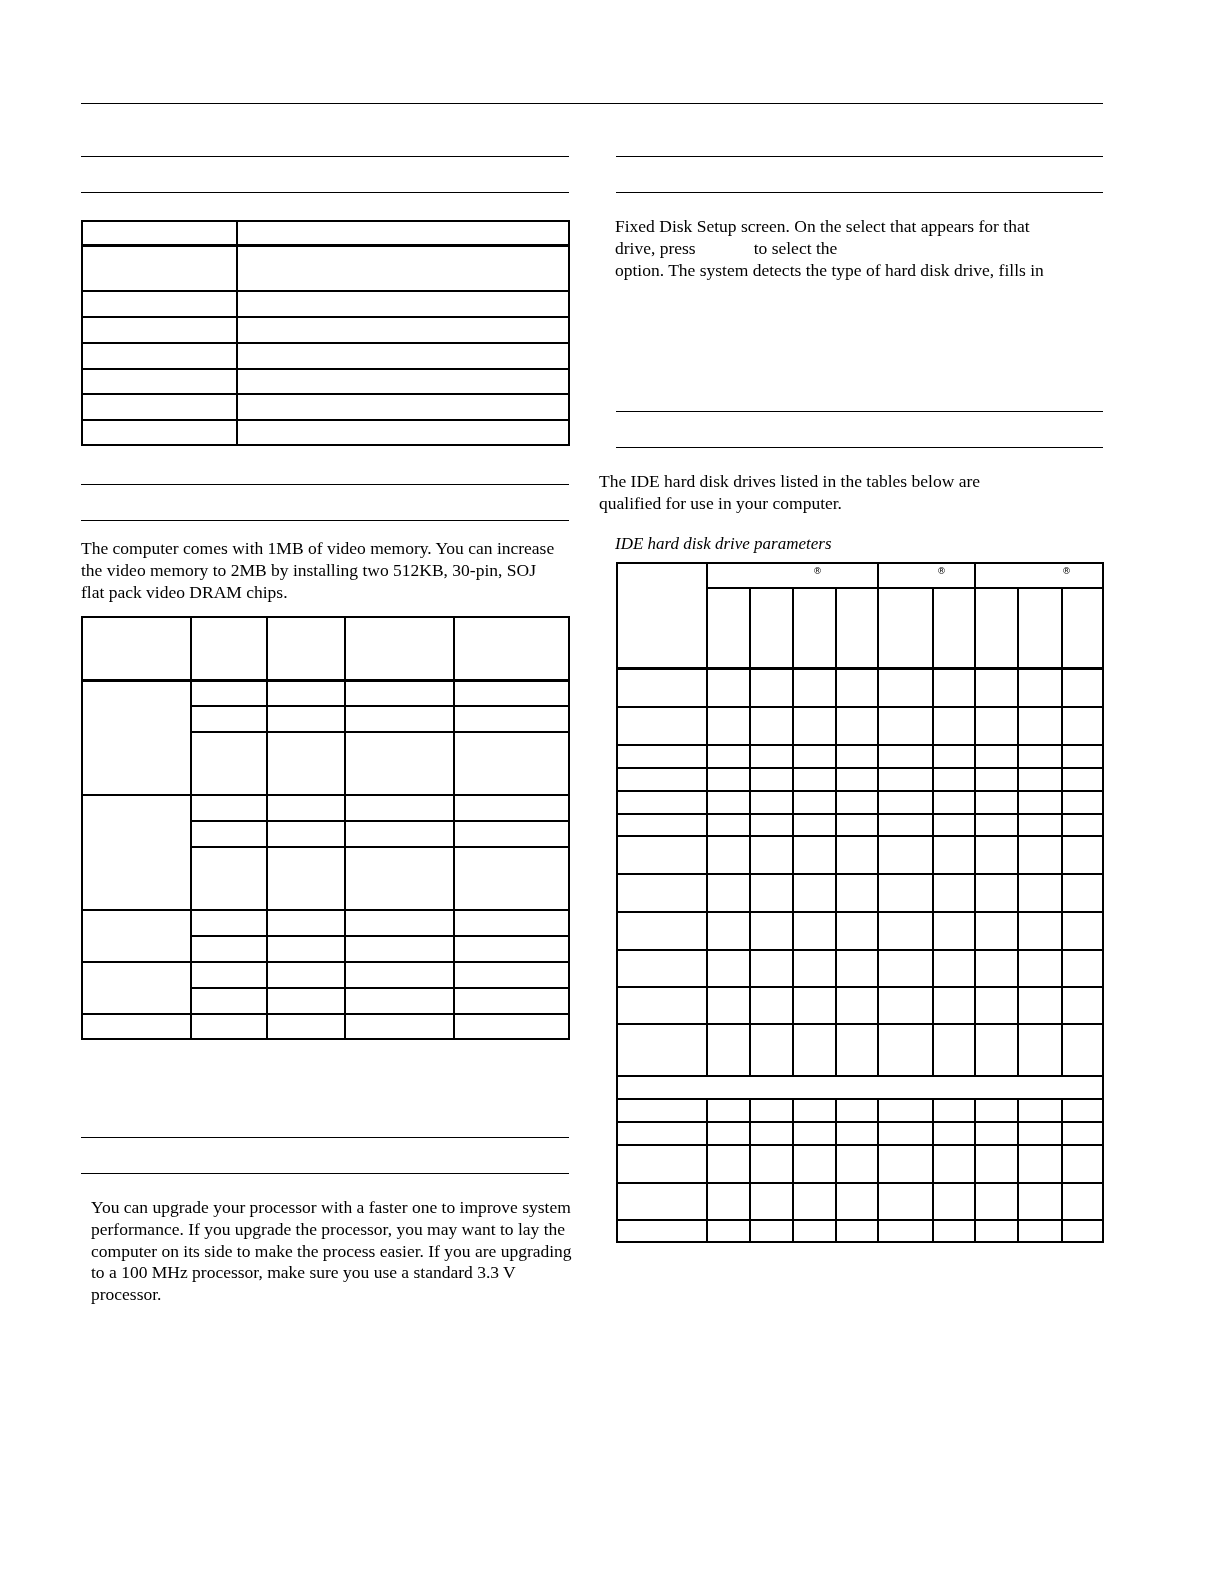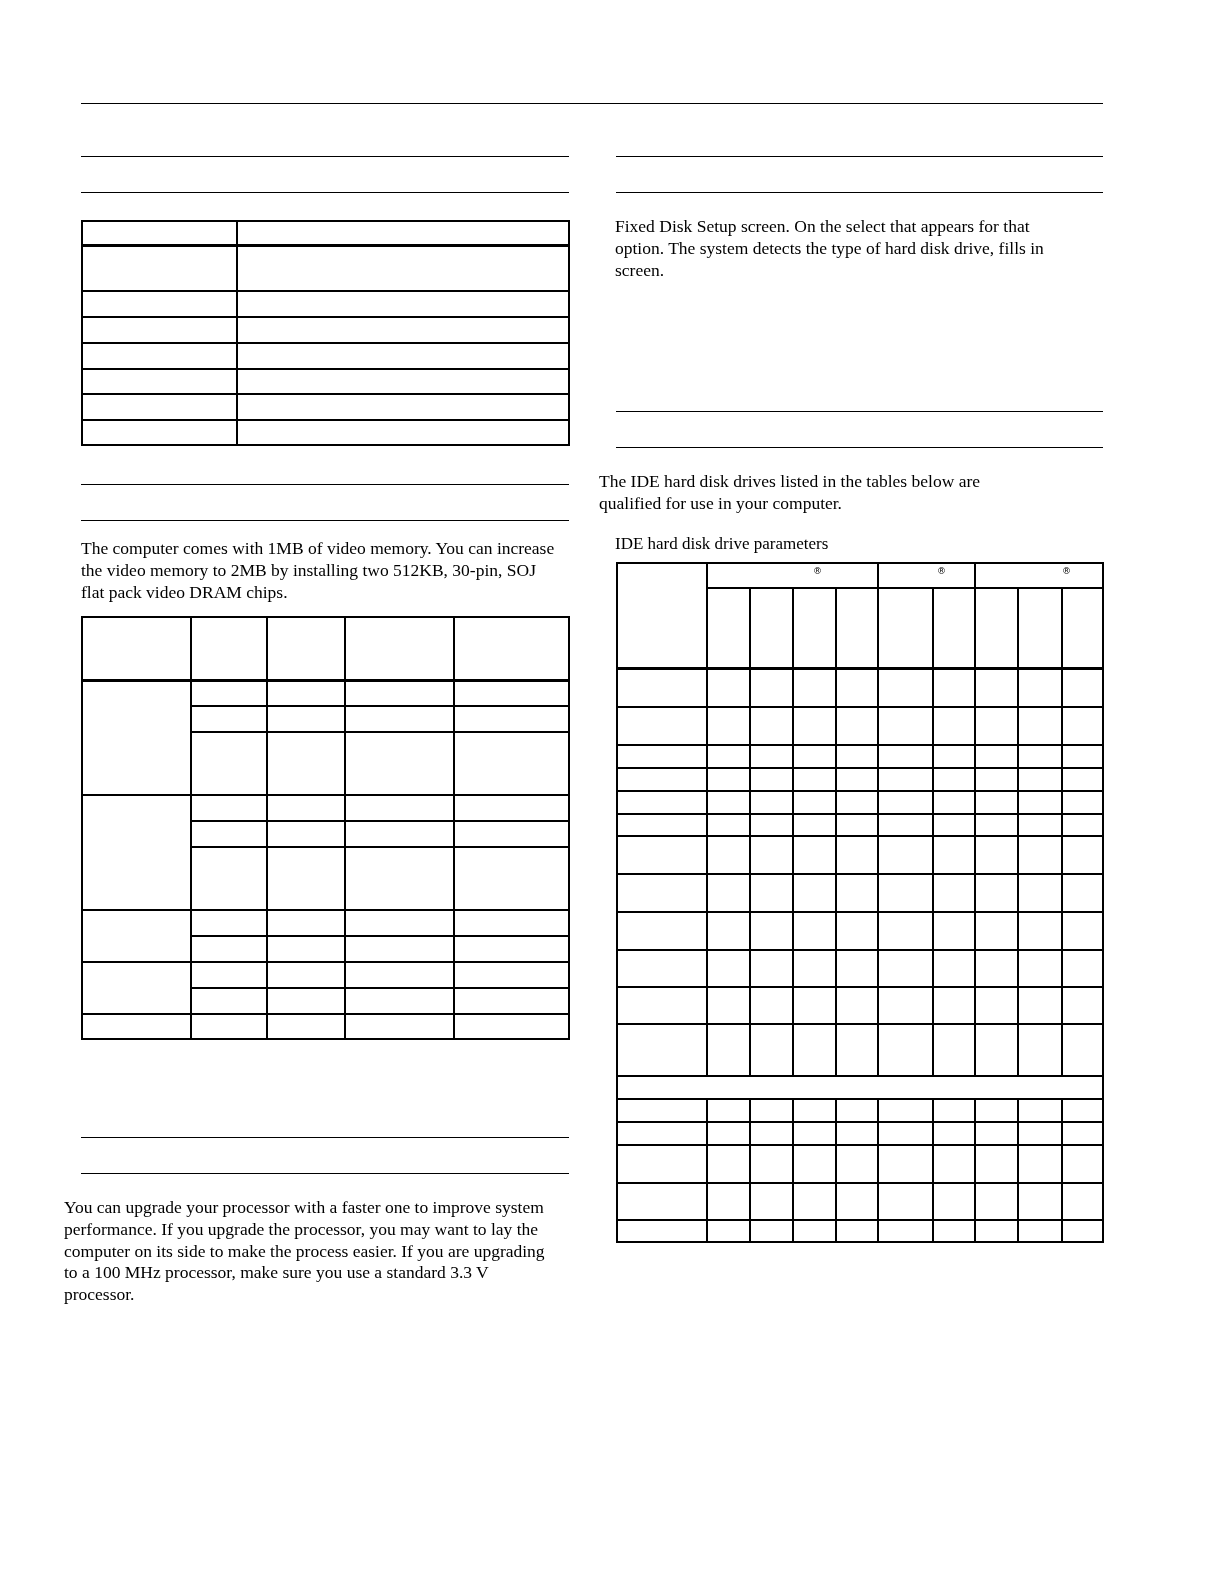--- a/index.html
+++ b/index.html
@@ -1,20 +1,20 @@
 <!DOCTYPE html>
 <html><head>
 <meta charset="utf-8">
 <style>
   html, body { margin: 0; padding: 0; background: #ffffff; }
   body { width: 1222px; height: 1584px; position: relative; overflow: hidden;
          font-family: "Liberation Serif", "DejaVu Serif", serif; color: #000; }
   .rule { position: absolute; height: 0; border-top: 1.5px solid #000; }
   .para { position: absolute; font-size: 17.5px; line-height: 21.8px; margin: 0; }
-  .caption { position: absolute; font-size: 17px; margin: 0; }
+  .caption { position: absolute; font-size: 17px; font-style: italic; margin: 0; }
   .grid { position: absolute; }
   .grid .ln { position: absolute; background: #000; }
   .grid .h { height: 1.5px; }
   .grid .v { width: 1.5px; }
   .grid .thick { height: 3px; }
   .reg { position: absolute; font-size: 9px; line-height: 9px; font-family: "DejaVu Sans", sans-serif; }
   .blank { display: inline-block; width: 58px; }
 </style>
 </head>
 <body>
@@ -68,29 +68,31 @@
   <div class="ln v" style="left:109px; top:0; height:424px;"></div>
   <div class="ln v" style="left:185px; top:0; height:424px;"></div>
   <div class="ln v" style="left:263px; top:0; height:424px;"></div>
   <div class="ln v" style="left:372px; top:0; height:424px;"></div>
   <div class="ln v" style="left:487px; top:0; height:424px;"></div>
 </div>
 
 <div class="rule" style="left:81px; top:1137px; width:488px;"></div>
 <div class="rule" style="left:81px; top:1173px; width:488px;"></div>
 
-<p class="para" style="left:64px; top:1197px; width:486px;">You can upgrade your processor with a faster one to improve system performance. If you upgrade the processor, you may want to lay the computer on its side to make the process easier. If you are upgrading to a 100 MHz processor, make sure you use a standard 3.3 V processor.</p>
+<p class="para" style="left:91px; top:1197px; width:486px;">You can upgrade your processor with a faster one to improve system performance. If you upgrade the processor, you may want to lay the computer on its side to make the process easier. If you are upgrading to a 100 MHz processor, make sure you use a standard 3.3 V processor.</p>
 
 <div class="rule" style="left:616px; top:156px; width:487px;"></div>
 <div class="rule" style="left:616px; top:192px; width:487px;"></div>
 
 <div class="para" style="left:615px; top:216px; width:492px;">
   <div>Fixed Disk Setup screen. On the select that appears for that</div>
+  <div>
+    <span>drive, press</span><span class="blank"></span><span>to select the</span>
+  </div>
   <div>option. The system detects the type of hard disk drive, fills in</div>
-  <div>screen.</div>
 </div>
 
 <div class="rule" style="left:616px; top:411px; width:487px;"></div>
 <div class="rule" style="left:616px; top:447px; width:487px;"></div>
 
 <p class="para" style="left:599px; top:471px; width:440px;">The IDE hard disk drives listed in the tables below are qualified for use in your computer.</p>
 
 <p class="caption" style="left:615px; top:534px;">IDE hard disk drive parameters</p>
 
 <div class="grid" style="left:616px; top:562px; width:488px; height:681px;">

